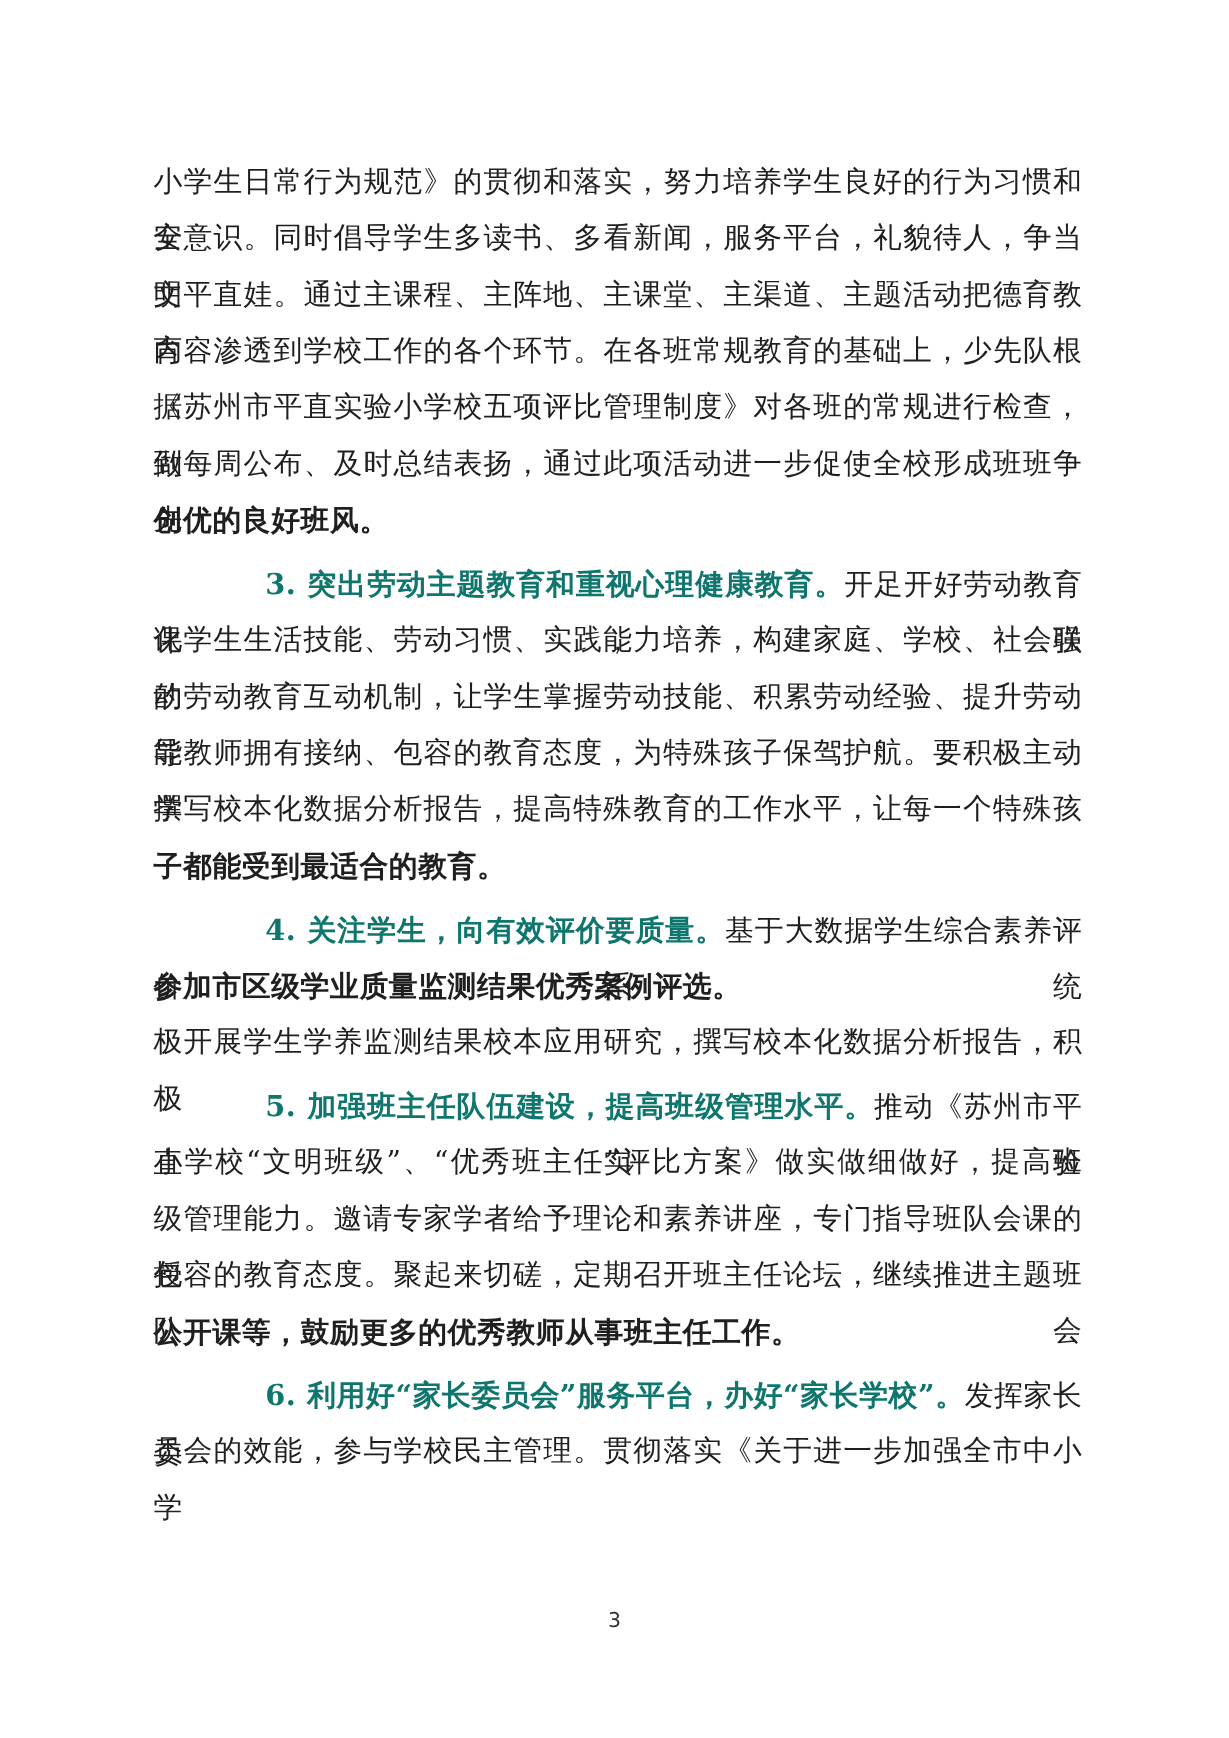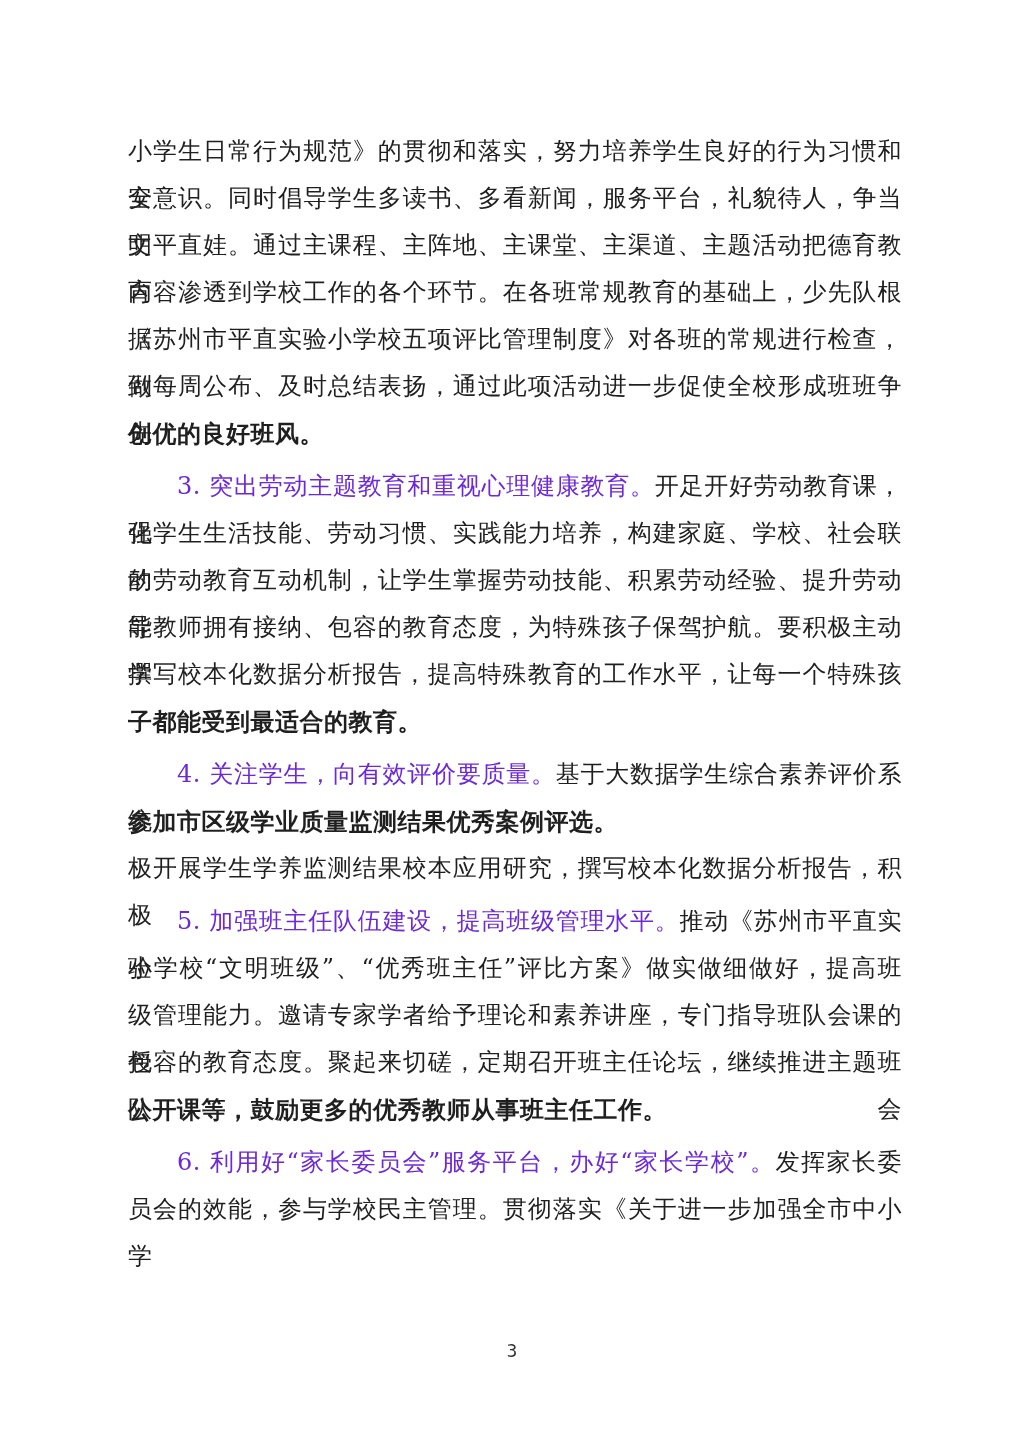--- a/index.html
+++ b/index.html
@@ -39,22 +39,23 @@
     white-space: normal;
   }
   .line.end {
     text-align-last: left;
     font-weight: bold;
   }
   .line.indent {
     text-indent: 49px;
   }
   .line b {
-    font-weight: normal;
-    color: #6d28d9;
+    font-weight: bold;
+    color: #0f766e;
+    margin-left: 44px;
   }
   .page-number {
     position: absolute;
     top: 1340px;
     left: 0;
     width: 1024px;
     text-align: center;
     font-family: "DejaVu Sans", "Liberation Sans", sans-serif;
     font-size: 17px;
     line-height: 22px;

